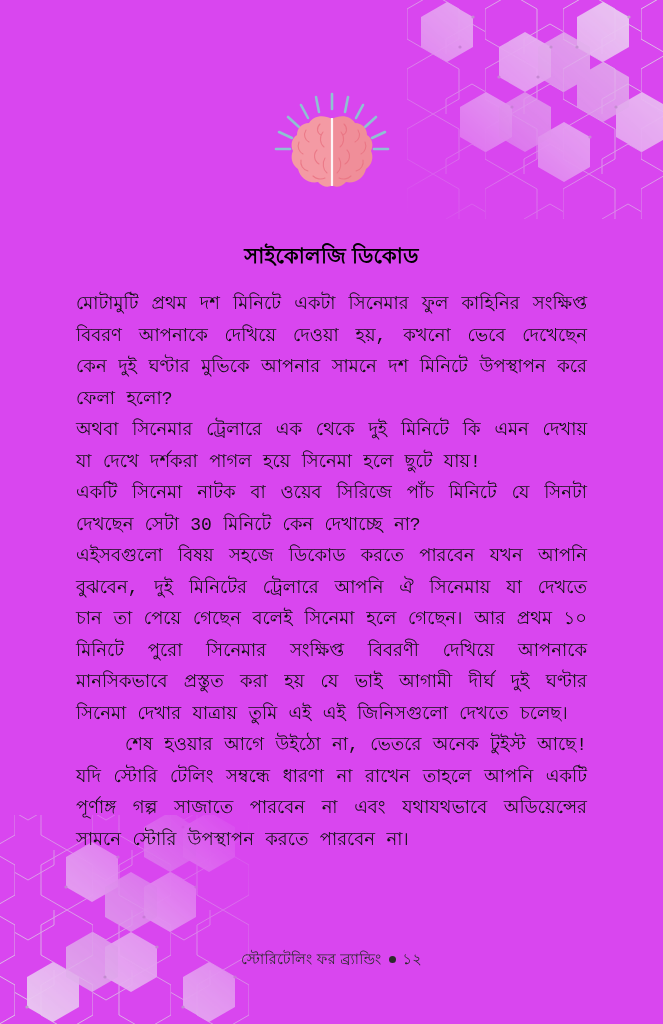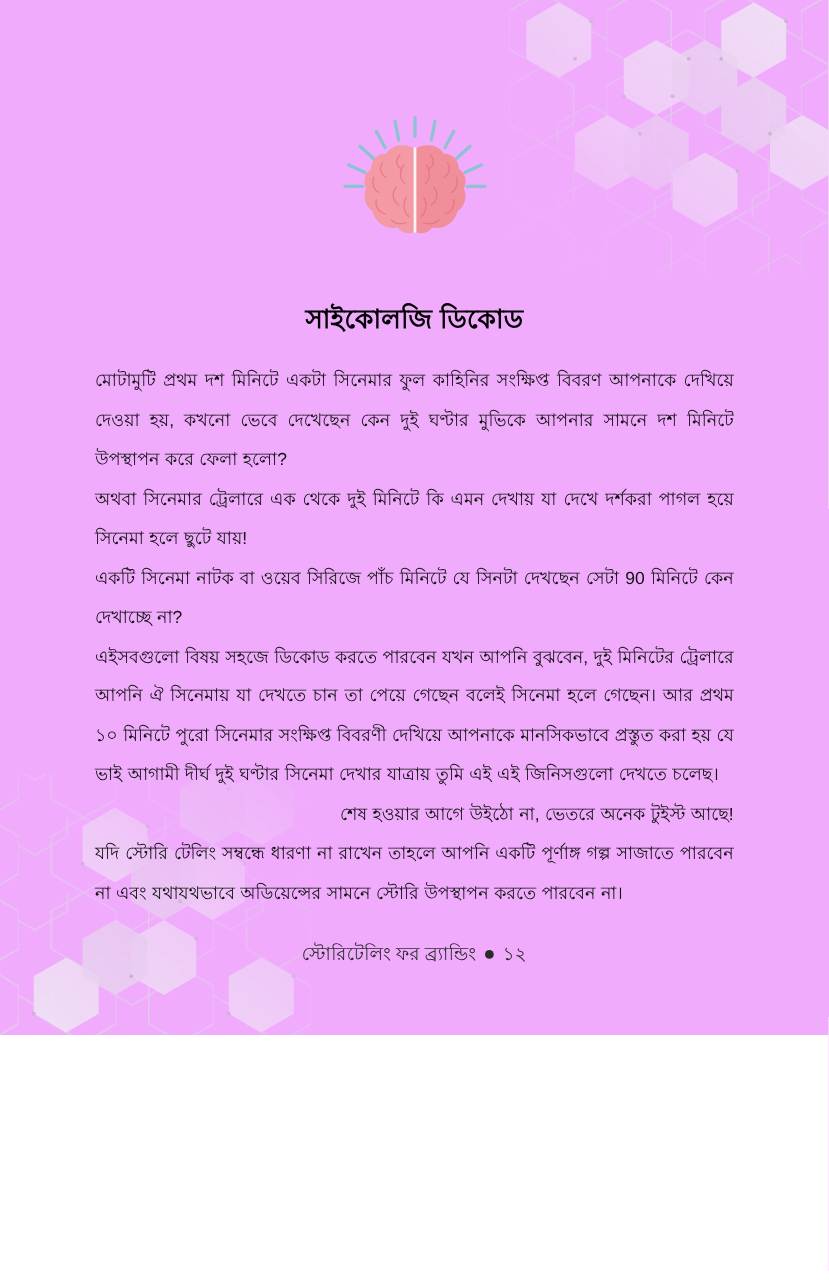--- a/index.html
+++ b/index.html
@@ -6,22 +6,22 @@
     margin: 0;
     padding: 0;
     background: #ffffff;
   }
   body {
     font-family: "Liberation Serif", "DejaVu Serif", serif;
   }
   .page {
     position: relative;
     width: 663px;
-    height: 828px;
-    background: #f0abfc;
+    height: 1024px;
+    background: #d946ef;
     overflow: hidden;
     box-sizing: border-box;
   }
 
   
   .hex-corner {
     position: absolute;
     pointer-events: none;
     opacity: 0.85;
   }
@@ -67,40 +67,40 @@
 
   
   .body-block {
     position: absolute;
     top: 289px;
     left: 76px;
     width: 511px;
   }
   .para {
     margin: 0 0 0px 0;
-    font-family: Liberation Sans, sans-serif;
-    font-size: 14px;
+    font-family: Liberation Mono, monospace;
+    font-size: 18px;
     line-height: 31.5px;
     color: #111111;
     text-align: justify;
     text-justify: inter-word;
     word-spacing: 0.5px;
   }
   .para.last-left {
     text-align: right;
   }
 
   
   .footer {
     position: absolute;
     bottom: 52px;
     left: 0;
     right: 0;
     text-align: center;
-    font-family: Liberation Serif, serif;
+    font-family: Liberation Sans, sans-serif;
     font-size: 14.5px;
     color: #2b2b2b;
     letter-spacing: 0.3px;
   }
   .footer .dot {
     display: inline-block;
     width: 7px;
     height: 7px;
     border-radius: 50%;
     background: #2b2b2b;
@@ -263,21 +263,21 @@
         <line x1="59" y1="26" x2="59" y2="94" stroke="#ffffff" stroke-width="2.2" opacity="0.9"></line>
       </g>
     </svg>
   </div>
 
   <h1 class="title">সাইকোলজি ডিকোড</h1>
 
   <div class="body-block">
     <p class="para">মোটামুটি প্রথম দশ মিনিটে একটা সিনেমার ফুল কাহিনির সংক্ষিপ্ত বিবরণ আপনাকে দেখিয়ে দেওয়া হয়, কখনো ভেবে দেখেছেন কেন দুই ঘণ্টার মুভিকে আপনার সামনে দশ মিনিটে উপস্থাপন করে ফেলা হলো?</p>
     <p class="para">অথবা সিনেমার ট্রেলারে এক থেকে দুই মিনিটে কি এমন দেখায় যা দেখে দর্শকরা পাগল হয়ে সিনেমা হলে ছুটে যায়!</p>
-    <p class="para">একটি সিনেমা নাটক বা ওয়েব সিরিজে পাঁচ মিনিটে যে সিনটা দেখছেন সেটা 90 মিনিটে কেন দেখাচ্ছে না?</p>
+    <p class="para">একটি সিনেমা নাটক বা ওয়েব সিরিজে পাঁচ মিনিটে যে সিনটা দেখছেন সেটা 30 মিনিটে কেন দেখাচ্ছে না?</p>
     <p class="para">এইসবগুলো বিষয় সহজে ডিকোড করতে পারবেন যখন আপনি বুঝবেন, দুই মিনিটের ট্রেলারে আপনি ঐ সিনেমায় যা দেখতে চান তা পেয়ে গেছেন বলেই সিনেমা হলে গেছেন। আর প্রথম ১০ মিনিটে পুরো সিনেমার সংক্ষিপ্ত বিবরণী দেখিয়ে আপনাকে মানসিকভাবে প্রস্তুত করা হয় যে ভাই আগামী দীর্ঘ দুই ঘণ্টার সিনেমা দেখার যাত্রায় তুমি এই এই জিনিসগুলো দেখতে চলেছ।</p>
     <p class="para last-left">শেষ হওয়ার আগে উইঠো না, ভেতরে অনেক টুইস্ট আছে!</p>
     <p class="para">যদি স্টোরি টেলিং সম্বন্ধে ধারণা না রাখেন তাহলে আপনি একটি পূর্ণাঙ্গ গল্প সাজাতে পারবেন না এবং যথাযথভাবে অডিয়েন্সের সামনে স্টোরি উপস্থাপন করতে পারবেন না।</p>
   </div>
 
   <div class="footer">
     <span>স্টোরিটেলিং ফর ব্র্যান্ডিং</span><span class="dot"></span><span>১২</span>
   </div>
 
 </div>

